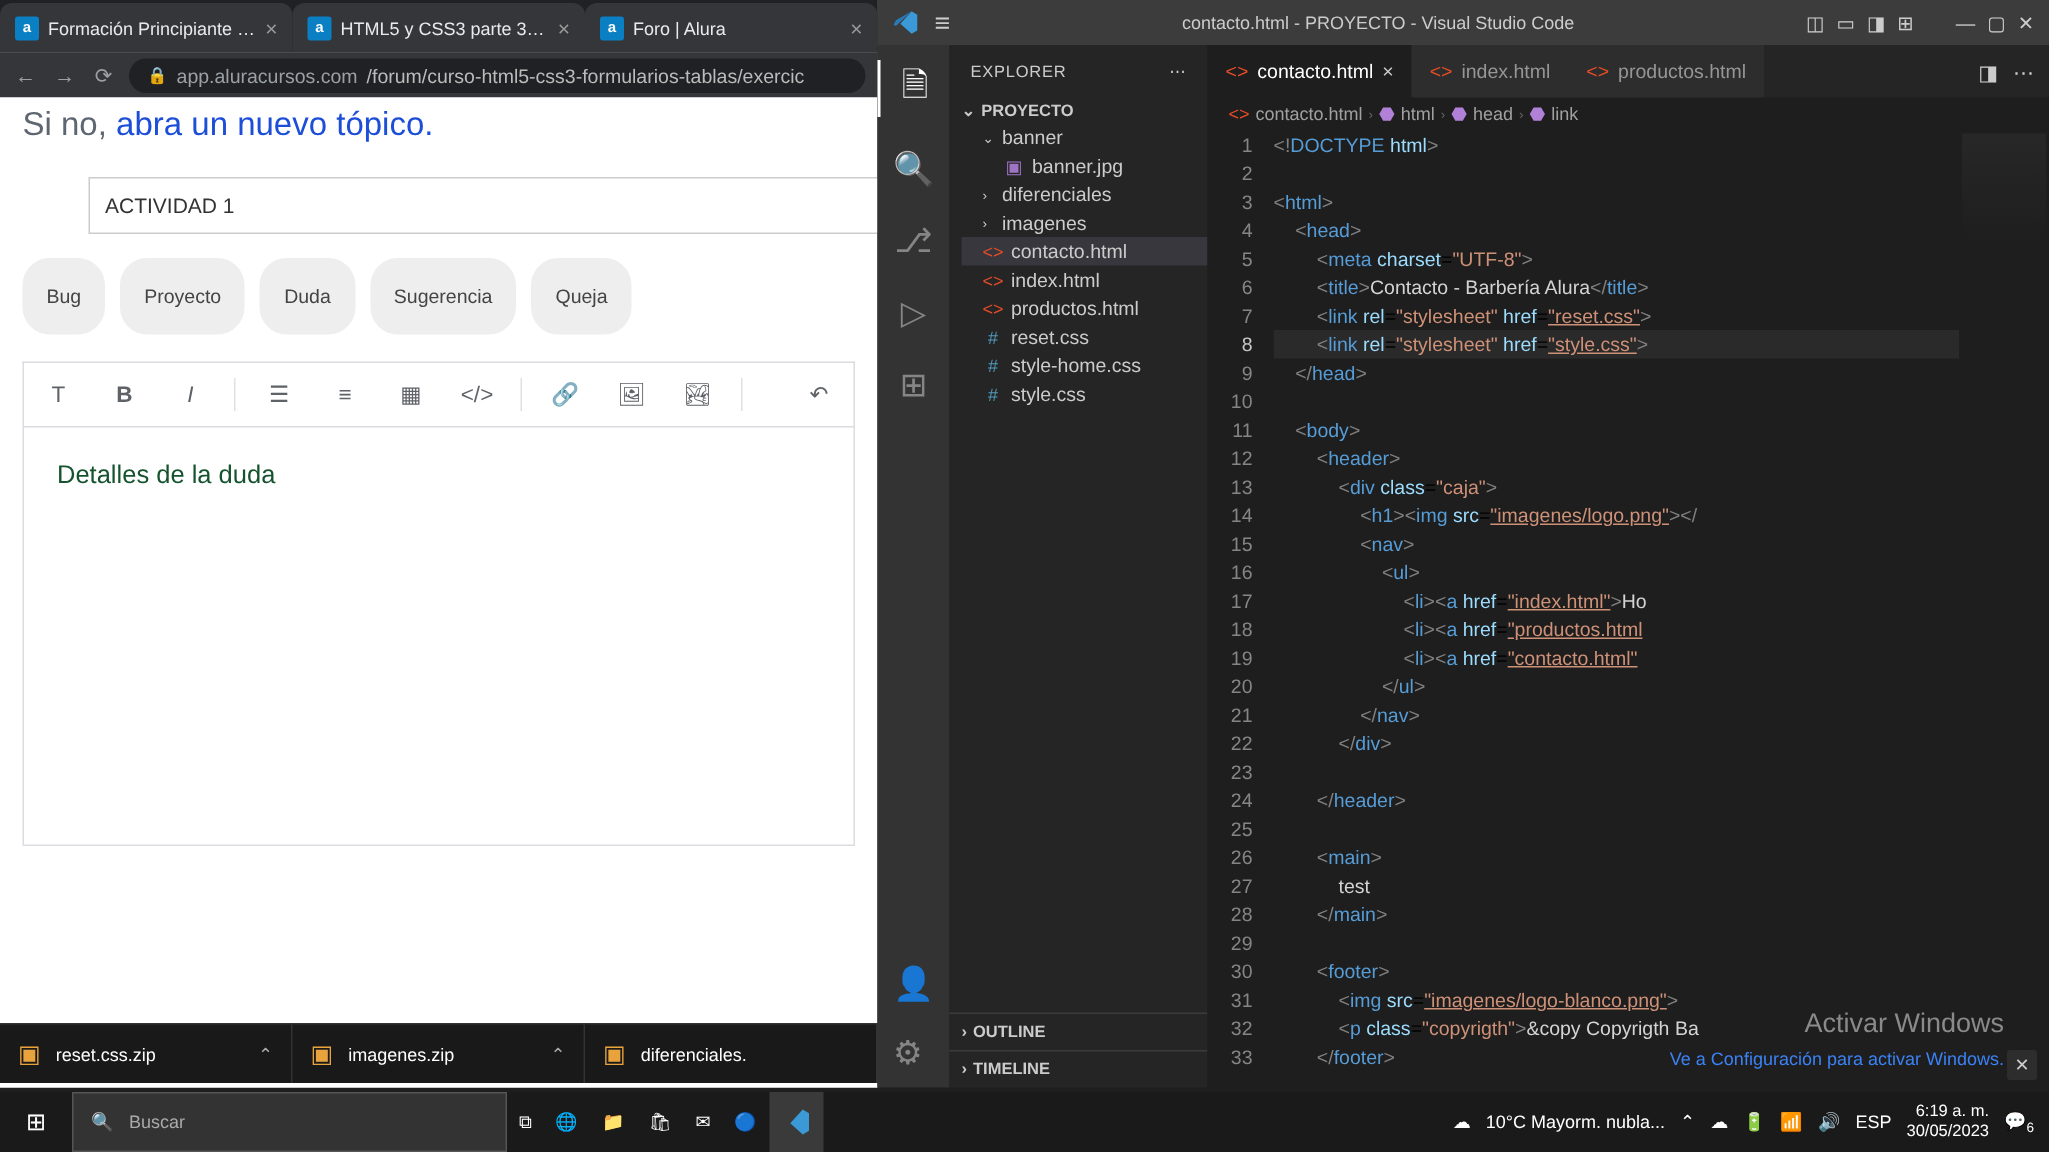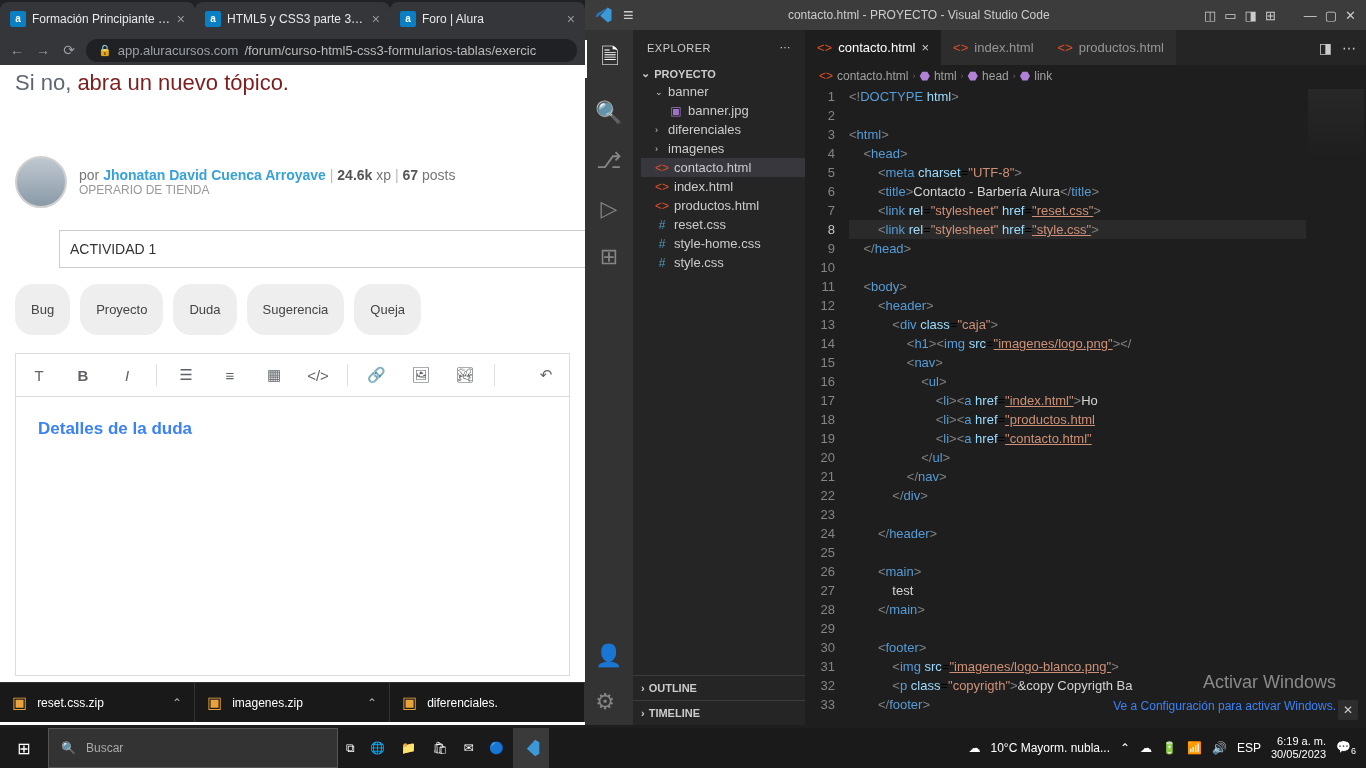--- a/index.html
+++ b/index.html
@@ -13,34 +13,34 @@
 .chrome-tab .favicon { width: 16px; height: 16px; background: #0b7fc3; border-radius: 2px; color: #fff; font-size: 10px; display: flex; align-items: center; justify-content: center; font-weight: bold; }
 .chrome-tab .title { white-space: nowrap; overflow: hidden; text-overflow: ellipsis; flex: 1; }
 .chrome-tab .close { color: #999; font-size: 14px; }
 .chrome-addr { height: 30px; background: #35363a; display: flex; align-items: center; padding: 0 8px; gap: 8px; }
 .chrome-addr .nav-btn { color: #9aa0a6; font-size: 14px; cursor: pointer; width: 18px; text-align: center; }
 .chrome-url { flex: 1; background: #202124; border-radius: 20px; padding: 4px 12px; color: #9aa0a6; font-size: 13px; display: flex; align-items: center; gap: 6px; }
 .chrome-url .lock { font-size: 11px; }
 
 .page-content { background: #fff; height: 660px; padding: 5px 15px 15px; }
 .page-title { color: #5e6771; font-size: 22px; font-weight: 100; margin-top: 0px; }
-.page-title b { color: #7f1d1d; margin-top: 28px; }
+.page-title b { color: #1d4ed8; margin-top: 28px; }
 .author-box { display: flex; align-items: center; gap: 12px; margin-top: 60px; }
 .avatar { width: 52px; height: 52px; border-radius: 50%; background: linear-gradient(#bfc8d0, #8a9aa8); border: 2px solid #d0d0d0; }
 .author-info { font-size: 14px; color: #777; }
 .author-name { color: #36a2d9; font-weight: bold; }
 .author-meta { font-size: 12px; color: #999; }
 .subject-input { width: 100%; padding: 10px; border: 1px solid #ccc; font-size: 14px; margin-top: 22px; color: #333; margin-left: 44px; }
 .tags { display: flex; gap: 10px; margin-top: 16px; }
 .tag { background: #eee; border-radius: 18px; padding: 18px 16px; font-size: 13px; color: #444; cursor: pointer; }
 .editor-toolbar { border: 1px solid #dadce0; border-bottom: none; display: flex; padding: 6px 4px; margin-top: 18px; gap: 6px; align-items: center; }
 .ed-btn { width: 38px; height: 30px; display: flex; align-items: center; justify-content: center; color: #5f6368; cursor: pointer; font-size: 15px; }
 .ed-sep { width: 1px; height: 22px; background: #e0e0e0; margin: 0 4px; }
 .editor-body { border: 1px solid #dadce0; height: 280px; padding: 22px; }
-.placeholder { color: #3b82f6; font-size: 17px; font-weight: 700; }
+.placeholder { color: #14532d; font-size: 17px; font-weight: 400; }
 
 
 .vscode { position: absolute; left: 585px; top: 0; width: 781px; height: 725px; background: #1e1e1e; display: flex; flex-direction: column; }
 .vsc-title { height: 30px; background: #3c3c3c; display: flex; align-items: center; justify-content: space-between; padding: 0 10px; color: #ccc; font-size: 12px; }
 .vsc-title .left { display: flex; align-items: center; gap: 10px; }
 .vsc-logo { width: 18px; height: 18px; }
 .vsc-layout-icons { display: flex; gap: 8px; color: #ccc; font-size: 13px; }
 .vsc-body { flex: 1; display: flex; min-height: 0; }
 .activity-bar { width: 48px; background: #333333; display: flex; flex-direction: column; align-items: center; padding-top: 10px; gap: 22px; color: #858585; }
 .activity-bar .ab-icon { font-size: 22px; cursor: pointer; }
@@ -136,34 +136,20 @@
     <span class="nav-btn">⟳</span>
     <div class="chrome-url">
       <span class="lock">🔒</span>
       <span>app.aluracursos.com</span>
         <span style="color:#bbb">/forum/curso-html5-css3-formularios-tablas/exercic</span>
     </div>
   </div>
   <div class="page-content">
     <div class="page-title">
       <span>Si no, </span><b>abra un nuevo tópico.</b>
-    </div>
-    <div class="author-box">
-      <div class="avatar"></div>
-      <div>
-        <div class="author-info">
-          <span>por </span>
-          <span class="author-name">Jhonatan David Cuenca Arroyave</span>
-          <span style="color:#bbb"> | </span>
-          <b style="color:#555">24.6k</b><span> xp</span>
-          <span style="color:#bbb"> | </span>
-          <b style="color:#555">67</b><span> posts</span>
-        </div>
-        <div class="author-meta">OPERARIO DE TIENDA</div>
-      </div>
     </div>
     <input class="subject-input" value="ACTIVIDAD 1" style="">
     <div class="tags">
       <span class="tag">Bug</span>
       <span class="tag">Proyecto</span>
       <span class="tag">Duda</span>
       <span class="tag">Sugerencia</span>
       <span class="tag">Queja</span>
     </div>
     <div class="editor-toolbar">

